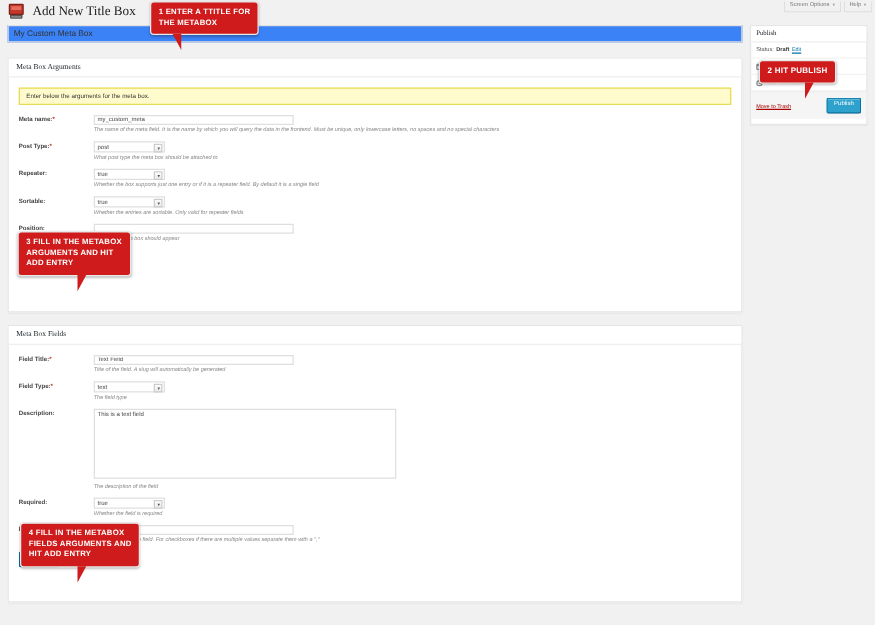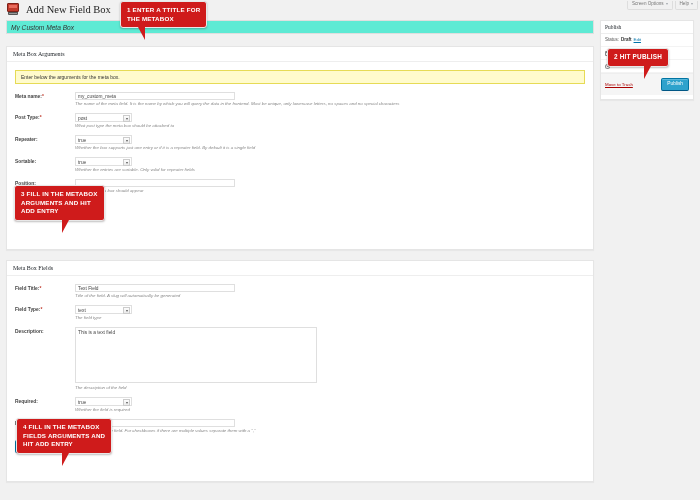--- a/index.html
+++ b/index.html
@@ -31,24 +31,23 @@
   .wp-icon { width: 14px; height: 13px; position: relative; display: inline-block; }
   .wp-icon .mon { position: absolute; left: 1px; top: 0; width: 12px; height: 9px; background: #c0392b; border: 1px solid #7d2118; border-radius: 1px; }
   .wp-icon .mon:after { content:""; position:absolute; left:1px; top:1px; right:1px; height:3px; background:#e86b5c; }
   .wp-icon .base { position: absolute; left: 2px; top: 9px; width: 10px; height: 3px; background: #555; border-radius: 0 0 1px 1px; }
   .wp-icon .base:after { content:""; position:absolute; left:1px; top:1px; width:8px; height:1px; background:#999; }
   h1.page-title { font-size: 10.5px; font-weight: normal; color: #222; margin: 0; line-height: 13px; font-family: "Liberation Serif", serif; }
 
   
   .title-wrap { position: absolute; left: 6px; top: 20px; width: 588px; }
   input.title-input {
-    width: 100%; height: 14px; border: 1px solid #dfdfdf; background: #5eead4;
+    width: 100%; height: 14px; border: 1px solid #dfdfdf; background: #3b82f6;
     padding: 0 4px; font-size: 6.6px; color: #333; font-family: "Liberation Sans", sans-serif;
     outline: none;
-    font-style: italic;
   }
 
   
   .postbox { position: absolute; background: #fff; border: 1px solid #e5e5e5; box-shadow: 0 1px 1px rgba(0,0,0,.04); }
   .postbox > .hndl {
     border-bottom: 1px solid #eee; padding: 3px 6px; font-size: 6px; color: #23282d;
     font-family: "Liberation Serif", serif; line-height: 8px; background: #fff;
   }
   .postbox > .inside { padding: 6px 8px 8px 8px; }
 
@@ -153,21 +152,21 @@
         <span class="caret-dn"></span>
       </div>
     </div>
   </div>
 
   <div class="page-head">
     <span class="wp-icon">
       <span class="mon"></span>
         <span class="base"></span>
     </span>
-    <h1 class="page-title">Add New Field Box</h1>
+    <h1 class="page-title">Add New Title Box</h1>
   </div>
 
   <div class="title-wrap">
     <input class="title-input" type="text" value="My Custom Meta Box" style="">
   </div>
 
   <div class="postbox" id="mb-args">
     <div class="hndl">Meta Box Arguments</div>
     <div class="inside">
       <div class="notice-yellow">Enter below the arguments for the meta box.</div>

